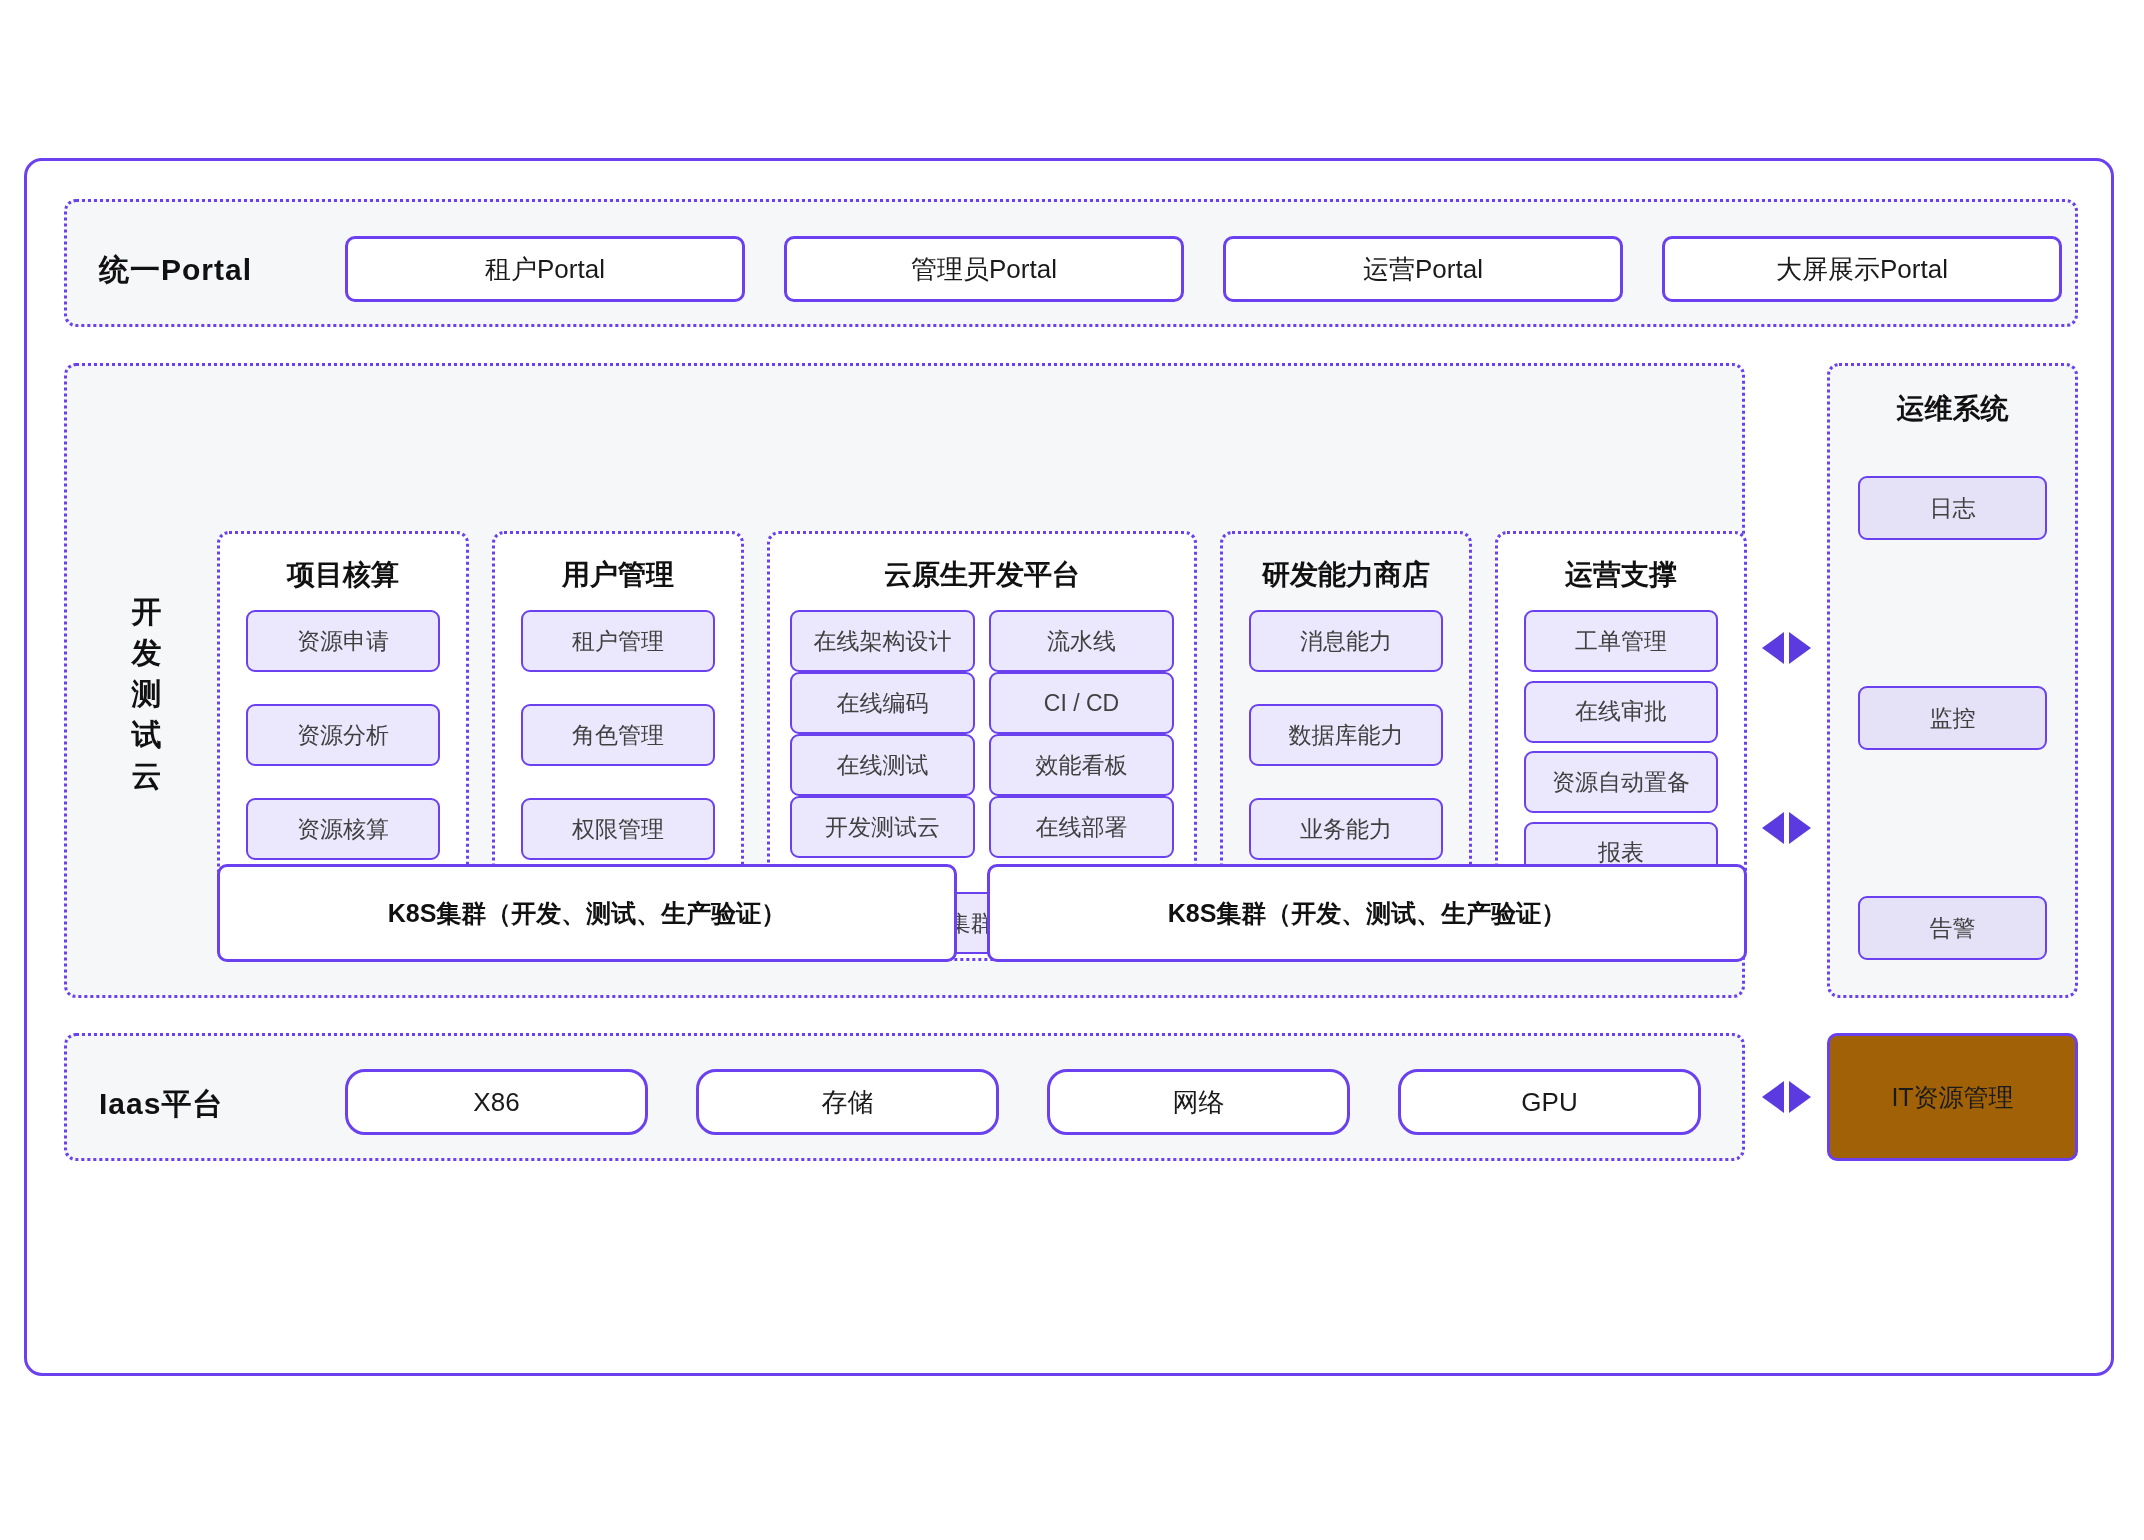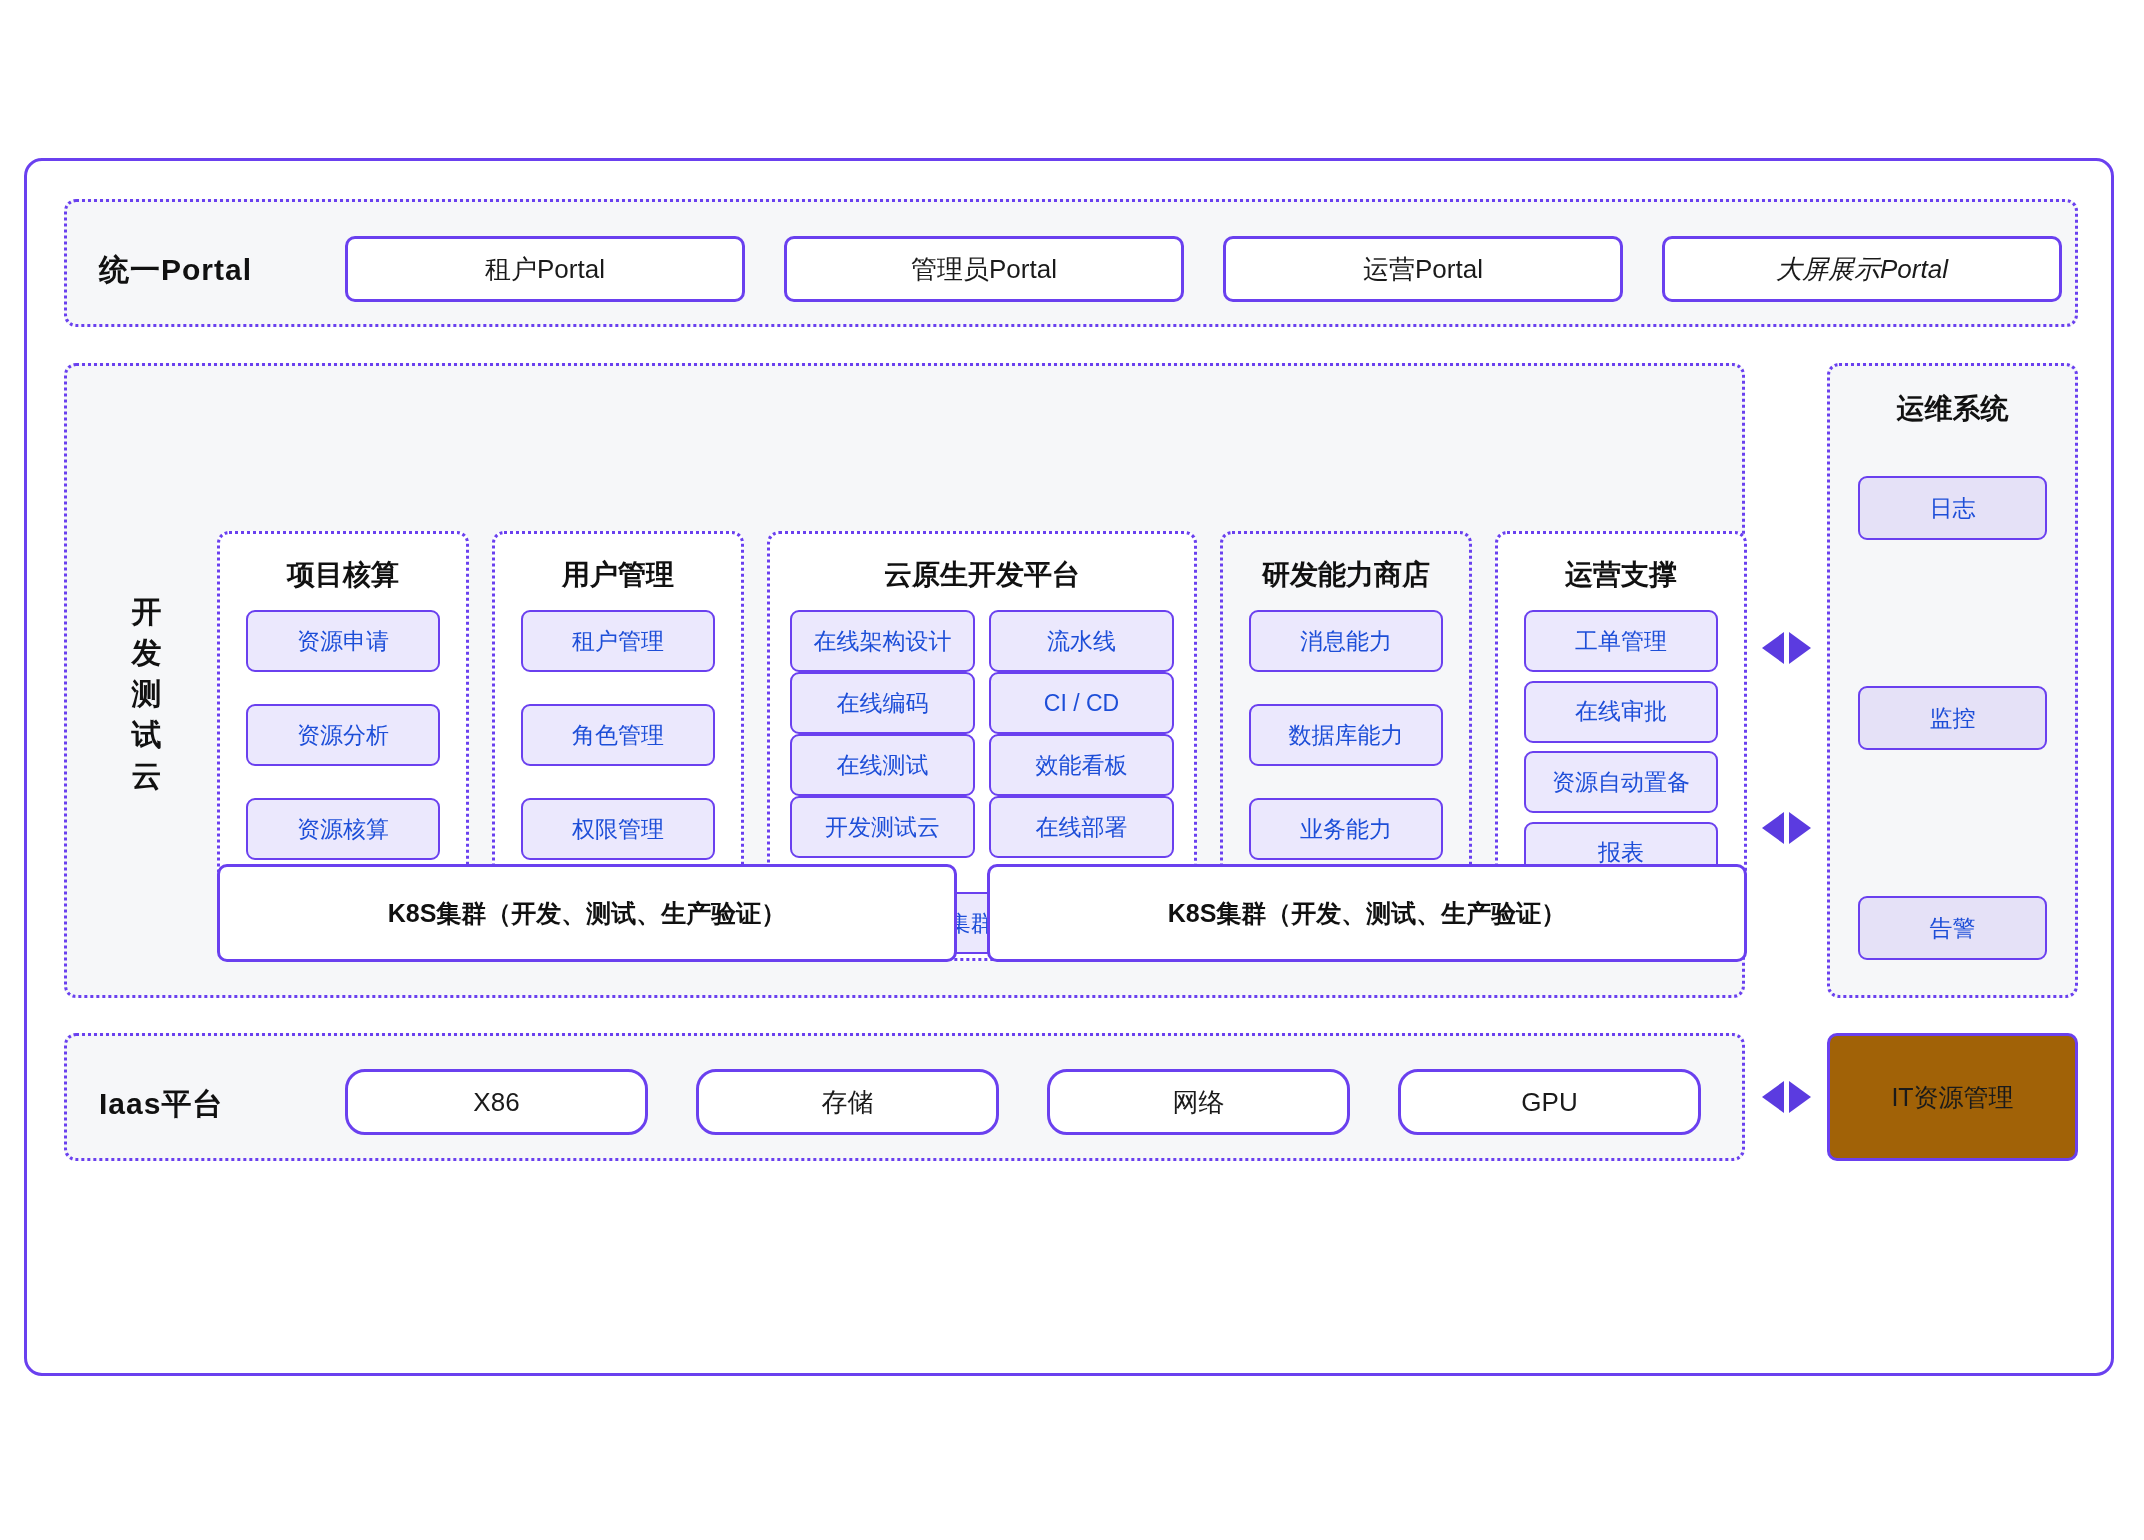--- a/index.html
+++ b/index.html
@@ -68,21 +68,21 @@
     display: flex;
     align-items: center;
     justify-content: center;
     font-size: 26px;
     color: #1a1a1a;
     box-sizing: border-box;
   }
   #portal-btn-0 { left: 318px; width: 400px; }
   #portal-btn-1 { left: 757px; width: 400px; }
   #portal-btn-2 { left: 1196px; width: 400px; }
-  #portal-btn-3 { left: 1635px; width: 400px; font-style: italic; }
+  #portal-btn-3 { left: 1635px; width: 400px; }
 
   
   #devtest-section {
     left: 37px;
     top: 202px;
     width: 1681px;
     height: 635px;
   }
   #devtest-label {
     left: 100px;
@@ -111,21 +111,21 @@
     font-weight: bold;
     color: #111111;
     margin-bottom: 16px;
   }
 
   .chip {
     border: 2px solid #6a40ef;
     border-radius: 9px;
     background: #ebe8fd;
     font-size: 23px;
-    color: #1d4ed8;
+    color: #404040;
     display: flex;
     align-items: center;
     justify-content: center;
     box-sizing: border-box;
     text-align: center;
   }
   .chip.dots { background: #e5e1f7; letter-spacing: 2px; }
 
   
   #col-0 { left: 150px; width: 252px; height: 430px; }

